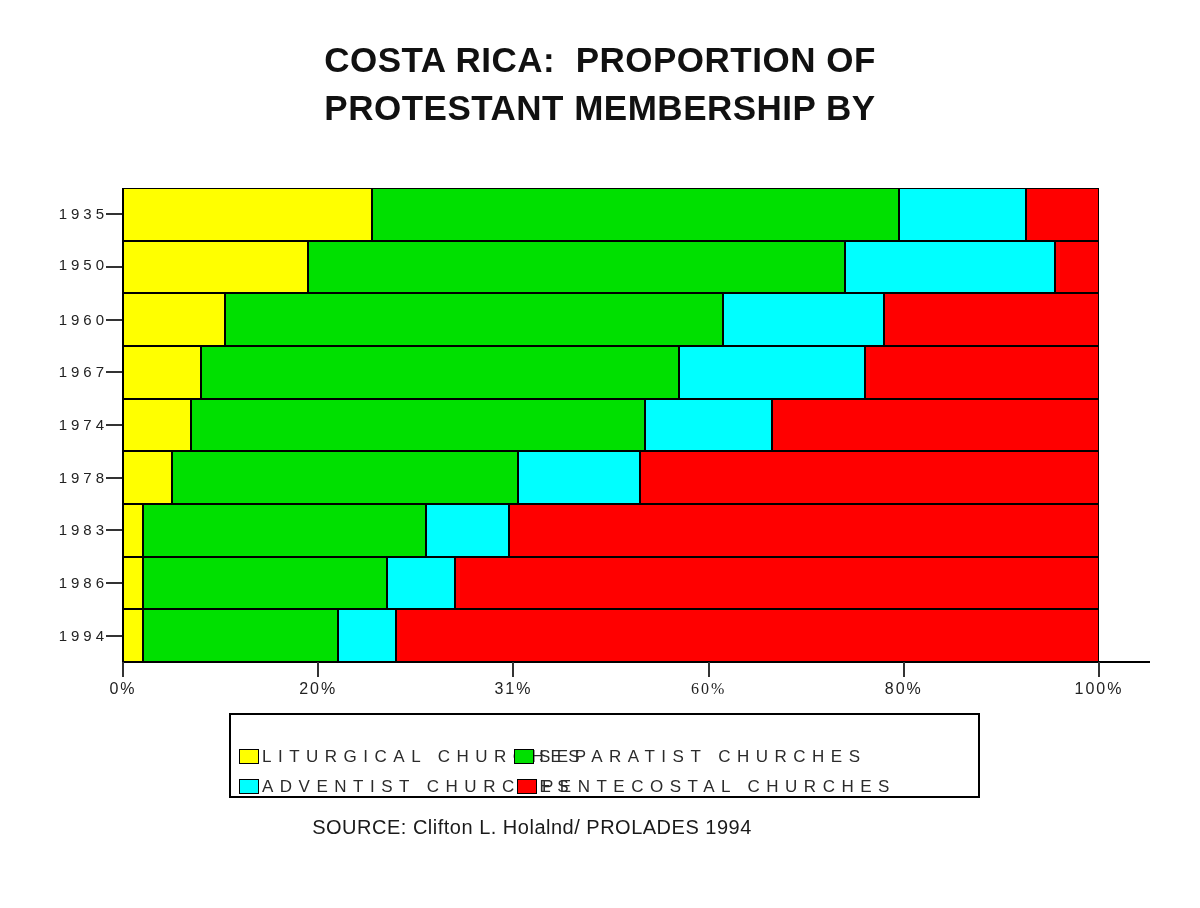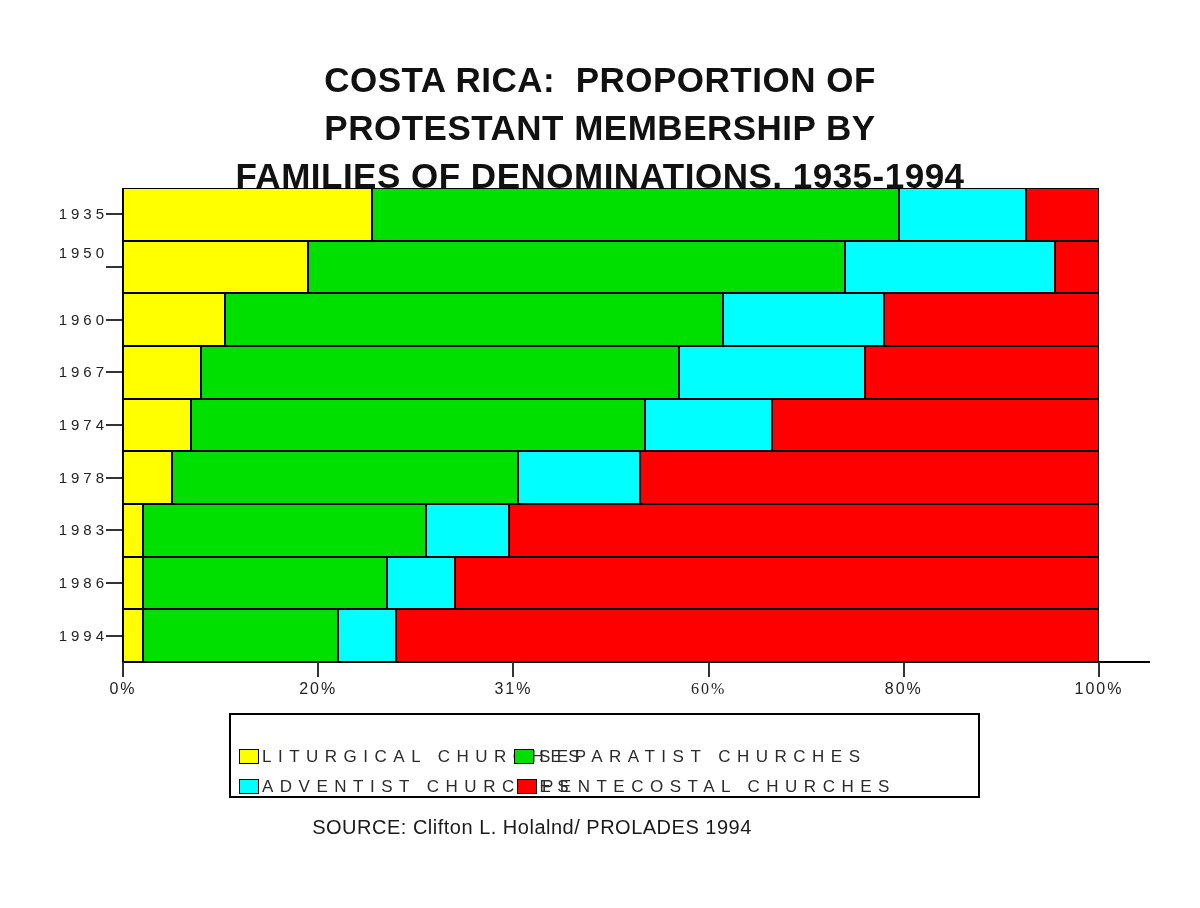--- a/index.html
+++ b/index.html
@@ -19,21 +19,20 @@
     position: absolute;
     left: 0;
     top: 36px;
     width: 1200px;
     text-align: center;
     font-size: 35px;
     font-weight: 700;
     color: #111111;
     line-height: 48px;
     letter-spacing: 0.5px;
-    margin-top: 20px;
   }
   .chart-title div { white-space: pre; }
 
   
   #plot { position: absolute; left: 0; top: 0; width: 1200px; height: 908px; padding-left: 20px; }
   .bar-seg {
     position: absolute;
     border: 1px solid #000000;
     box-sizing: border-box;
   }
@@ -99,36 +98,35 @@
     letter-spacing: 0.5px;
     white-space: pre;
   }
 </style>
 </head>
 <body>
 
 <div class="chart-title">
   <div>COSTA RICA:  PROPORTION OF</div>
   <div>PROTESTANT MEMBERSHIP BY</div>
-  <div>FAMILIES OF DENOMINATIONS, 1935-1994</div>
 </div>
 
 <div id="plot">
     <div class="bar-seg" style="left: 123px; top: 188px; width: 248.88px; height: 52.6667px; background: rgb(255, 255, 0);"></div>
     <div class="bar-seg" style="left: 371.88px; top: 188px; width: 527.04px; height: 52.6667px; background: rgb(0, 224, 0);"></div>
     <div class="bar-seg" style="left: 898.92px; top: 188px; width: 126.88px; height: 52.6667px; background: rgb(0, 255, 255);"></div>
     <div class="bar-seg" style="left: 1025.8px; top: 188px; width: 73.2px; height: 52.6667px; background: rgb(255, 0, 0);"></div>
     <div class="y-tick" style="left: 106px; top: 213.333px; width: 17px;"></div>
     <div class="y-tick-label" style="left: 20px; top: 205.333px;">1935</div>
     <div class="bar-seg" style="left: 123px; top: 240.667px; width: 185.44px; height: 52.6667px; background: rgb(255, 255, 0);"></div>
     <div class="bar-seg" style="left: 308.44px; top: 240.667px; width: 536.8px; height: 52.6667px; background: rgb(0, 224, 0);"></div>
     <div class="bar-seg" style="left: 845.24px; top: 240.667px; width: 209.84px; height: 52.6667px; background: rgb(0, 255, 255);"></div>
     <div class="bar-seg" style="left: 1055.08px; top: 240.667px; width: 43.92px; height: 52.6667px; background: rgb(255, 0, 0);"></div>
     <div class="y-tick" style="left: 106px; top: 266px; width: 17px;"></div>
-    <div class="y-tick-label" style="left: 20px; top: 244px;">1950</div>
+    <div class="y-tick-label" style="left: 20px; top: 256px;">1950</div>
     <div class="bar-seg" style="left: 123px; top: 293.333px; width: 102.48px; height: 52.6667px; background: rgb(255, 255, 0);"></div>
     <div class="bar-seg" style="left: 225.48px; top: 293.333px; width: 497.76px; height: 52.6667px; background: rgb(0, 224, 0);"></div>
     <div class="bar-seg" style="left: 723.24px; top: 293.333px; width: 161.04px; height: 52.6667px; background: rgb(0, 255, 255);"></div>
     <div class="bar-seg" style="left: 884.28px; top: 293.333px; width: 214.72px; height: 52.6667px; background: rgb(255, 0, 0);"></div>
     <div class="y-tick" style="left: 106px; top: 318.667px; width: 17px;"></div>
     <div class="y-tick-label" style="left: 20px; top: 310.667px;">1960</div>
     <div class="bar-seg" style="left: 123px; top: 346px; width: 78.08px; height: 52.6667px; background: rgb(255, 255, 0);"></div>
     <div class="bar-seg" style="left: 201.08px; top: 346px; width: 478.24px; height: 52.6667px; background: rgb(0, 224, 0);"></div>
     <div class="bar-seg" style="left: 679.32px; top: 346px; width: 185.44px; height: 52.6667px; background: rgb(0, 255, 255);"></div>
     <div class="bar-seg" style="left: 864.76px; top: 346px; width: 234.24px; height: 52.6667px; background: rgb(255, 0, 0);"></div>

